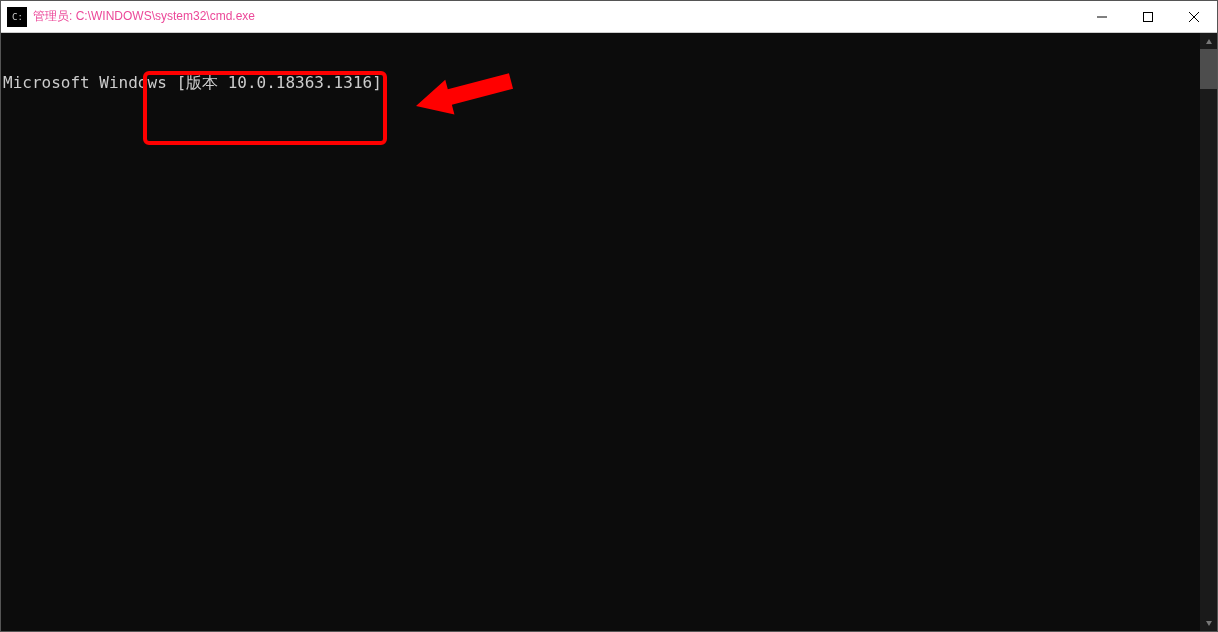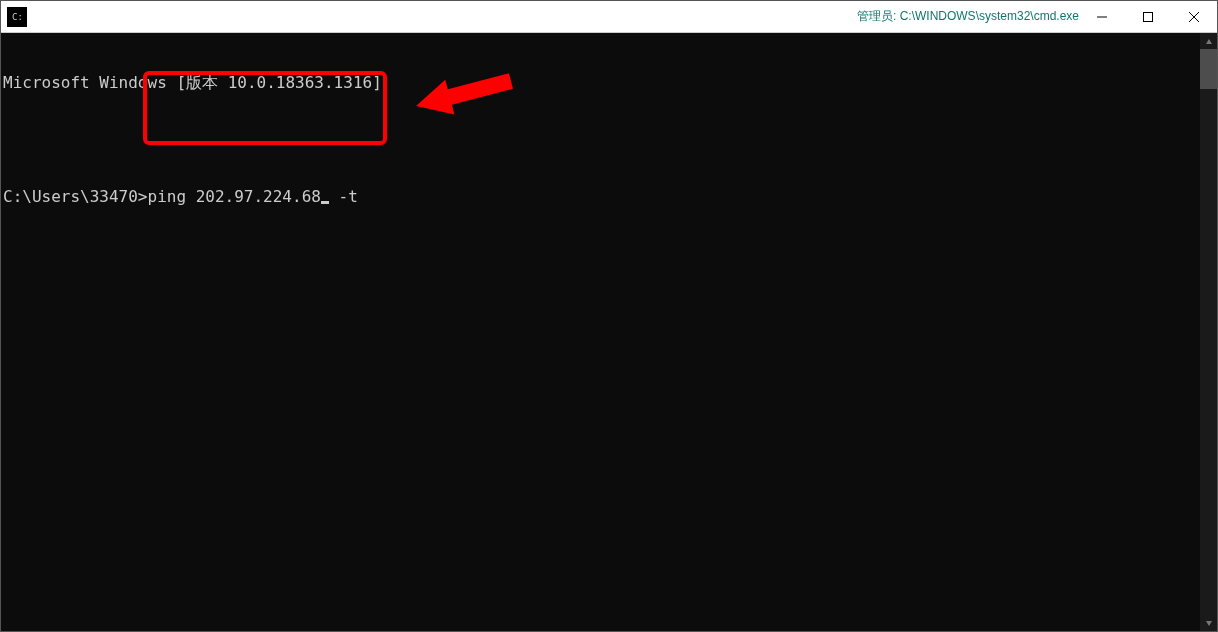--- a/index.html
+++ b/index.html
@@ -32,24 +32,23 @@
       height: 20px;
       background: #000;
       margin: 0 6px;
       display: flex;
       align-items: center;
       justify-content: center;
     }
     .titlebar .icon-box svg { width: 12px; height: 12px; }
     .titlebar .title {
       font-size: 12px;
-      color: #0f766e;
+      color: #ec4899;
       flex: 1;
       white-space: nowrap;
-      text-align: right;
     }
     .win-controls {
       display: flex;
       height: 100%;
     }
     .win-btn {
       width: 46px;
       height: 100%;
       display: flex;
       align-items: center;
@@ -151,21 +150,20 @@
             <line x1="10" y1="0" x2="0" y2="10"></line>
           </svg>
       </div>
     </div>
   </div>
 
   <div class="terminal-wrap">
     <div class="terminal">
       <span class="term-line">Microsoft Windows [版本 10.0.18363.1316]</span>
       <span class="term-line"> </span>
-      <span class="term-line"><span>C:\Users\33470&gt;</span><span>ping 202.97.224.68</span><span class="cursor"></span><span> -t</span></span>
     </div>
     <div class="scrollbar">
       <div class="scroll-arrow top">
         <svg viewBox="0 0 8 8">
             <polygon points="4,1 7,6 1,6"></polygon>
           </svg>
       </div>
       <div class="scroll-thumb"></div>
       <div class="scroll-arrow bottom">
         <svg viewBox="0 0 8 8">

